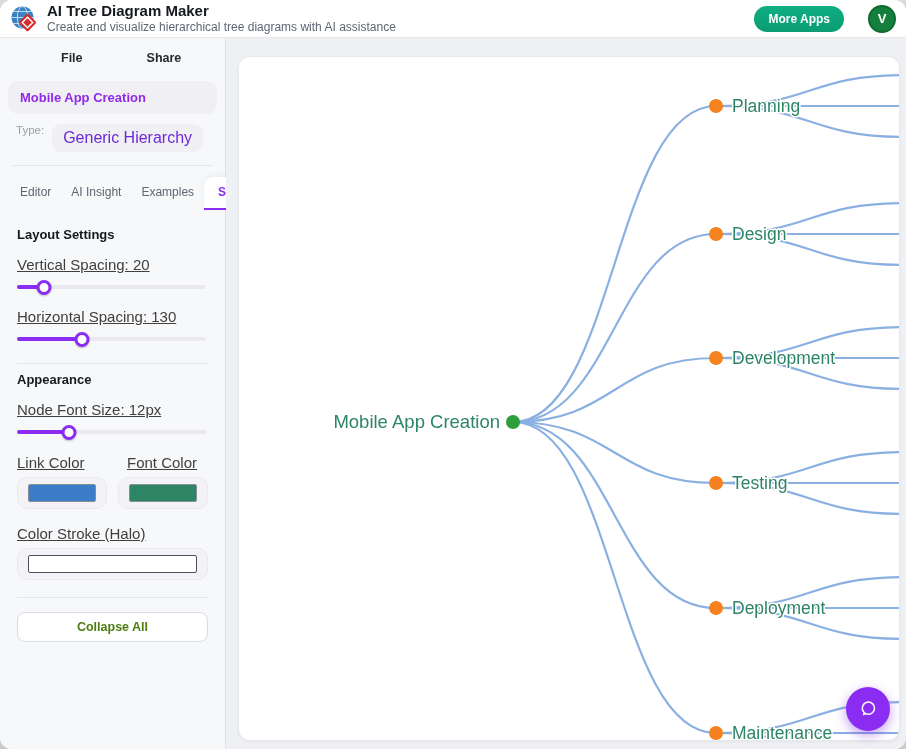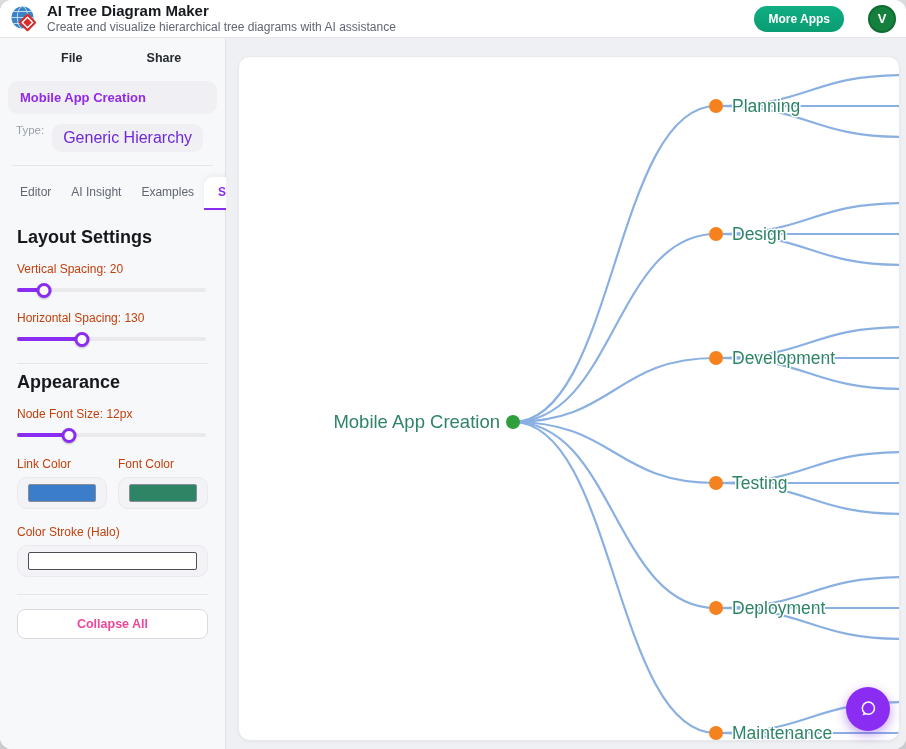--- a/index.html
+++ b/index.html
@@ -76,22 +76,22 @@
   }
   .tab.active {
     background:#fff; border-radius:9px 9px 0 0;
     color:#8b2cf2; font-weight:600;
     border-bottom:2px solid #8b2cf2;
     box-shadow:0 -2px 6px rgba(0,0,0,.05);
     padding-left:14px; padding-right:14px;
   }
 
   .panel { padding:9px 17px 0 17px; flex:1; }
-  .section-heading { font-size:18px; font-weight:700; color:#15181d; margin-top:8px; }
-  .field-label { font-size:12px; color:#c2410c; margin-top:14px; }
+  .section-heading { font-size:13px; font-weight:700; color:#15181d; margin-top:8px; }
+  .field-label { font-size:15px; color:#404040; margin-top:14px;text-decoration:underline; }
 
   .slider { position:relative; height:15px; margin-top:6px; cursor:pointer; }
   .slider-track { position:absolute; left:0; right:2px; top:6px; height:4px; border-radius:2px; background:#eaeaee; }
   .slider-fill  { position:absolute; left:0; top:6px; height:4px; border-radius:2px; background:#8b2cf2; }
   .slider-thumb {
     position:absolute; top:1px; width:15px; height:15px; border-radius:50%;
     background:#fff; border:3px solid #8b2cf2;
     transform:translateX(-50%);
     box-shadow:0 1px 2px rgba(0,0,0,.25);
   }
@@ -101,21 +101,21 @@
   .color-col { flex:1; }
   .swatch-box {
     margin-top:6px; background:#f3f3f7; border:1px solid #e9eaee;
     border-radius:10px; padding:6px 10px; cursor:pointer;
   }
   .swatch { height:18px; border:1px solid #888d96; border-radius:2px; }
 
   .collapse-btn {
     margin-top:14px; width:100%; height:30px;
     background:#fff; border:1px solid #d9dbe0; border-radius:8px;
-    font-size:12.5px; font-weight:600; color:#ec4899; cursor:pointer;
+    font-size:12.5px; font-weight:600; color:#4d7c0f; cursor:pointer;
     font-family:"Liberation Sans",sans-serif;
   }
 
   
   .canvas {
     position:absolute; left:12px; top:18px;
     width:662px; height:685px;
     background:#fff; border:1px solid #e8e9ec; border-radius:12px;
     box-shadow:0 1px 3px rgba(0,0,0,.05);
     overflow:hidden;
@@ -216,21 +216,21 @@
         </div>
 
         <div class="color-grid" style="margin-top:15px;">
           <div class="color-col">
             <div class="field-label" style="margin-top:0;">Link Color</div>
             <div class="swatch-box">
               <div class="swatch" style="background: rgb(59, 125, 200);"></div>
             </div>
           </div>
           <div class="color-col">
-            <div class="field-label" style="margin-top:0;">Font Color</div>
+            <div class="field-label" style="margin-top:0;margin-left:9px;">Font Color</div>
             <div class="swatch-box">
               <div class="swatch" style="background: rgb(46, 133, 102);"></div>
             </div>
           </div>
         </div>
 
         <div class="field-label" style="margin-top:16px;">Color Stroke (Halo)</div>
         <div class="swatch-box">
           <div class="swatch" style="border-color: rgb(75, 79, 86); background: rgb(255, 255, 255);"></div>
         </div>

